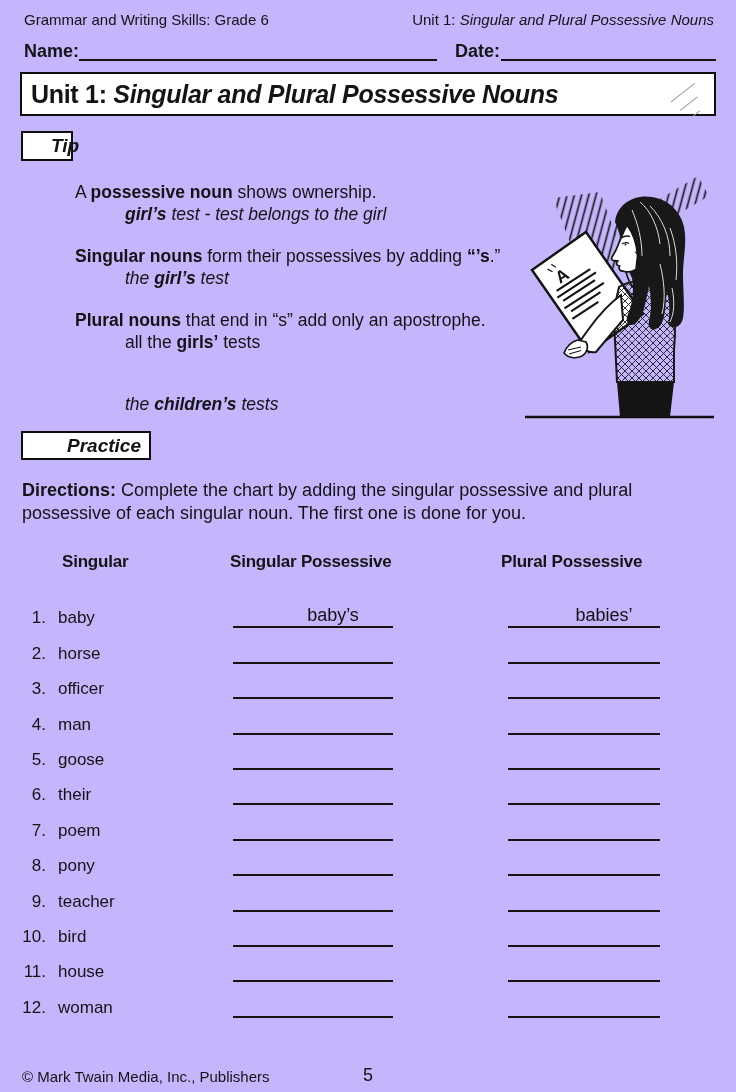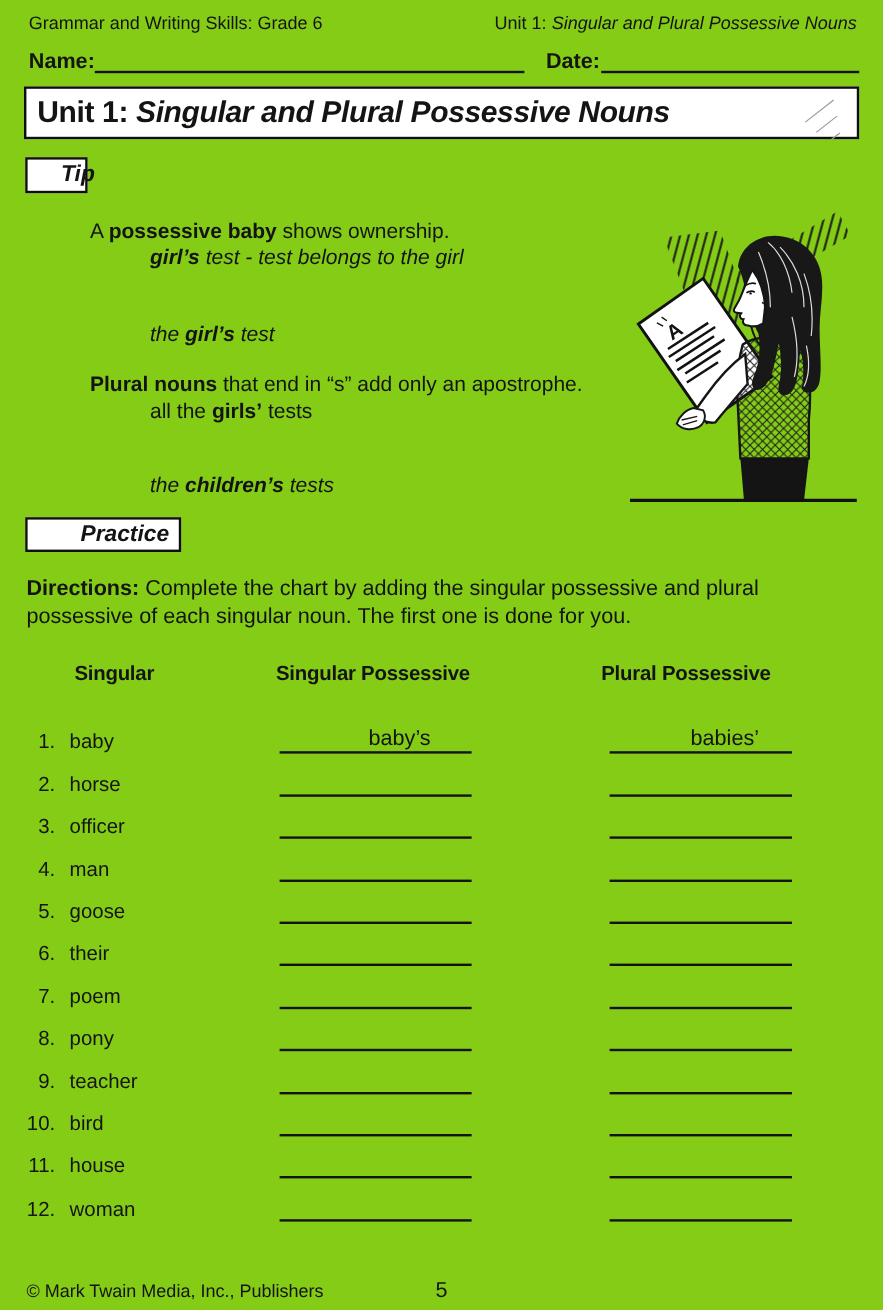--- a/index.html
+++ b/index.html
@@ -1,20 +1,20 @@
 <!DOCTYPE html>
 <html><head>
 <meta charset="utf-8">
 <style>
   * { margin:0; padding:0; box-sizing:border-box; }
   html,body { background:#e9e9e9; }
   .page {
     position:relative;
     width:736px; height:1092px;
-    background:#84cc16;
+    background:#c4b5fd;
     font-family:"Liberation Sans", sans-serif;
     color:#141414;
     overflow:hidden;
     margin:0 auto;
   }
   .b { font-weight:bold; }
   .i { font-style:italic; }
 
   
   .runhead-left { position:absolute; left:24px; top:11px; font-size:15px; }
@@ -91,22 +91,23 @@
 
   <div class="title-box">
     <span class="page-title"><span>Unit 1: </span><span class="i">Singular and Plural Possessive Nouns</span></span>
   </div>
   <span class="scratch s1"></span>
   <span class="scratch s2"></span>
   <span class="scratch s3"></span>
 
   <div class="label-box tip-box">Tip</div>
 
-  <div class="tip-line" style="left:75px;  top:182px;"><span>A </span><span class="b">possessive baby</span><span> shows ownership.</span></div>
+  <div class="tip-line" style="left:75px;  top:182px;"><span>A </span><span class="b">possessive noun</span><span> shows ownership.</span></div>
   <div class="tip-line" style="left:125px; top:204px;"><span class="b i">girl’s</span><span class="i"> test - test belongs to the girl</span></div>
+  <div class="tip-line" style="left:75px;  top:246px;"><span class="b">Singular nouns</span><span> form their possessives by adding </span><span class="b">“’s</span><span>.”</span></div>
   <div class="tip-line" style="left:125px; top:268px;"><span class="i">the </span><span class="b i">girl’s</span><span class="i"> test</span></div>
   <div class="tip-line" style="left:75px;  top:310px;"><span class="b">Plural nouns</span><span> that end in “s” add only an apostrophe.</span></div>
   <div class="tip-line" style="left:125px; top:332px;"><span>all the </span><span class="b">girls’</span><span> tests</span></div>
   <div class="tip-line" style="left:125px; top:394px;"><span class="i">the </span><span class="b i">children’s</span><span class="i"> tests</span></div>
 
   <svg class="illus" viewBox="0 0 196 252">
     <defs>
       <pattern id="hatch" width="7" height="7" patternUnits="userSpaceOnUse" patternTransform="rotate(15)">
         <line x1="3.5" y1="0" x2="3.5" y2="7" stroke="#1a1a1a" stroke-width="1.7"></line>
       </pattern>

